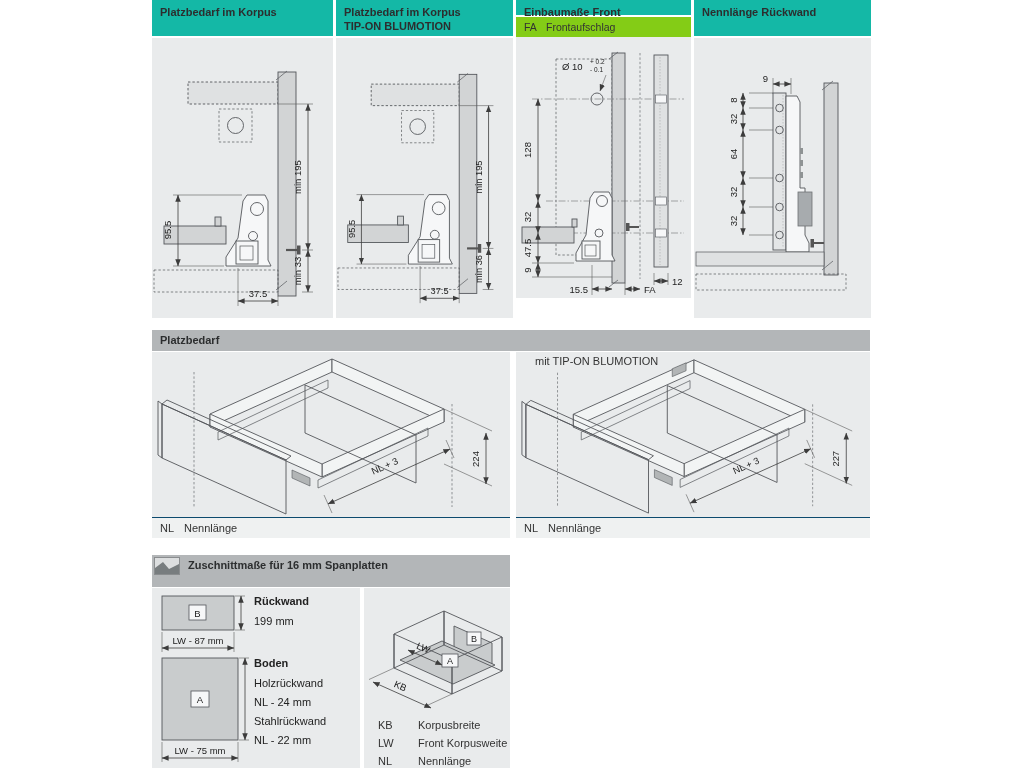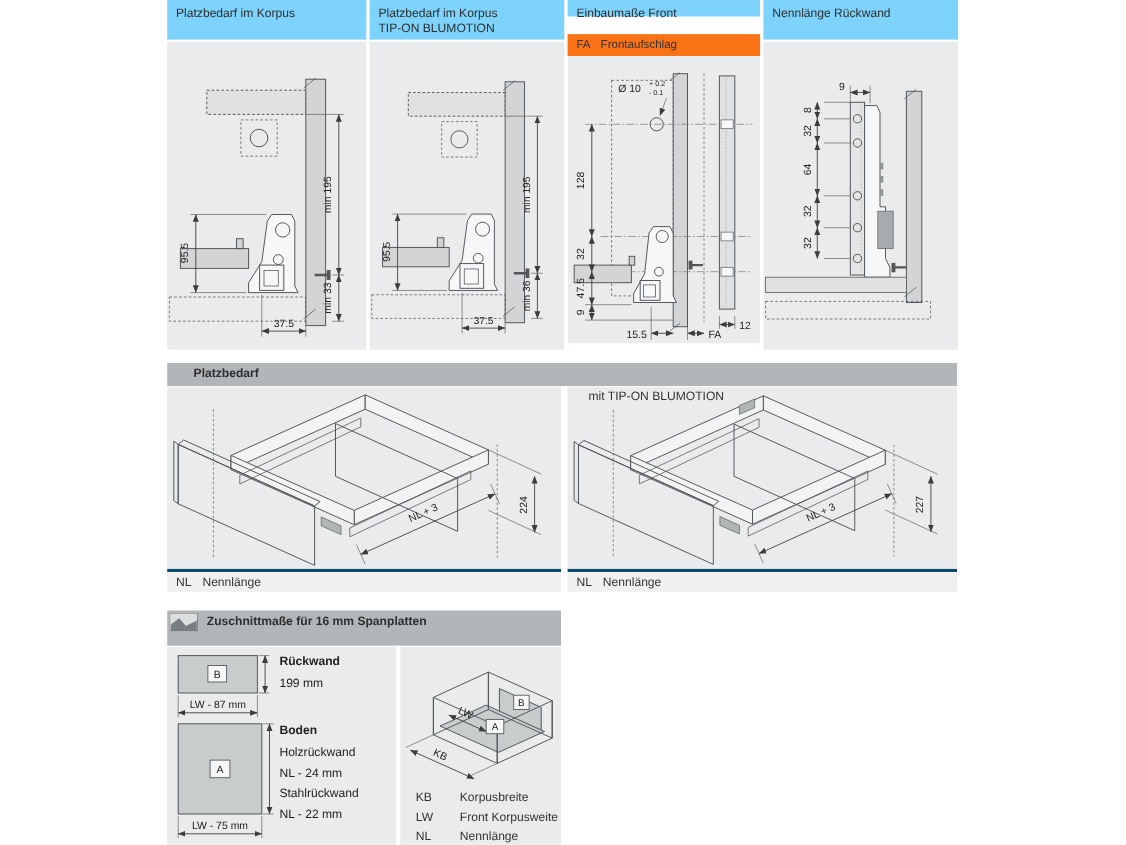--- a/index.html
+++ b/index.html
@@ -1,26 +1,26 @@
 <!DOCTYPE html>
 <html><head>
 <meta charset="utf-8">
 <style>
   html,body{margin:0;padding:0}
   body{width:1024px;height:768px;background:#fff;font-family:"Liberation Sans",sans-serif;position:relative;overflow:hidden}
   .abs{position:absolute}
-  .phead{background:#7dd3fc;color:#2c2e2f;font-size:11px;font-weight:normal;line-height:1.3;padding:5px 8px;height:36px;box-sizing:border-box}
+  .phead{background:#14b8a6;color:#2c2e2f;font-size:11px;font-weight:bold;line-height:1.3;padding:5px 8px;height:36px;box-sizing:border-box}
   .phead.short{height:15px}
-  .subrow{background:#f97316;color:#333;font-size:10.5px;padding:4px 8px;height:20px;box-sizing:border-box;margin-top:16px}
+  .subrow{background:#84cc16;color:#333;font-size:10.5px;padding:4px 8px;height:20px;box-sizing:border-box;margin-top:2px}
   .subrow .ab{display:inline-block;width:22px}
   .pbody{background:#e9ebec;margin-top:2px;position:relative}
-  .sec-header{background:#b3b6b8;color:#2c2e2f;font-size:11px;font-weight:bold;padding:4px 24px;height:21px;box-sizing:border-box}
+  .sec-header{background:#b3b6b8;color:#2c2e2f;font-size:11px;font-weight:bold;padding:4px 8px;height:21px;box-sizing:border-box}
   .mid-col{position:absolute;top:0}
   .mid-body{background:#e9ebec;height:165px;position:relative}
-  .nl-row{background:#eff1f1;height:21px;font-size:11px;color:#333;padding:4px 0 0 8px;box-sizing:border-box;border-top:3px solid #0c4a6e}
+  .nl-row{background:#eff1f1;height:21px;font-size:11px;color:#333;padding:4px 0 0 8px;box-sizing:border-box;border-top:1px solid #0c4a6e}
   .nl-row .ab{display:inline-block;width:24px}
   .mit-label{position:absolute;left:19px;top:3px;font-size:11px;color:#333;z-index:2}
   .legend{margin-top:6px}
   .legend-row{display:flex;font-size:11px;color:#333;padding:3px 0 3px 14px}
   .legend-row .ab{width:40px}
   .cut-icon{left:2px;top:2px;width:26px;height:18px;background:#fff;border:1px solid #8a8d8f;box-sizing:border-box}
   svg{display:block}
   svg text{fill:#222;font-size:9.5px;font-family:"Liberation Sans",sans-serif}
   svg text.b{font-weight:bold;font-size:11px}
   svg text.n{font-size:11px}

